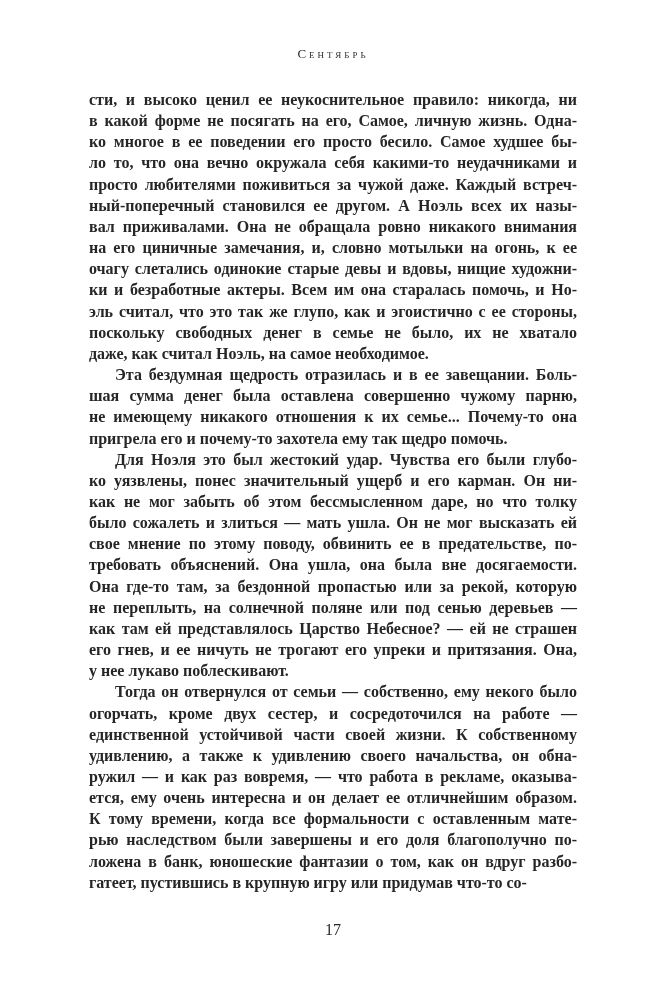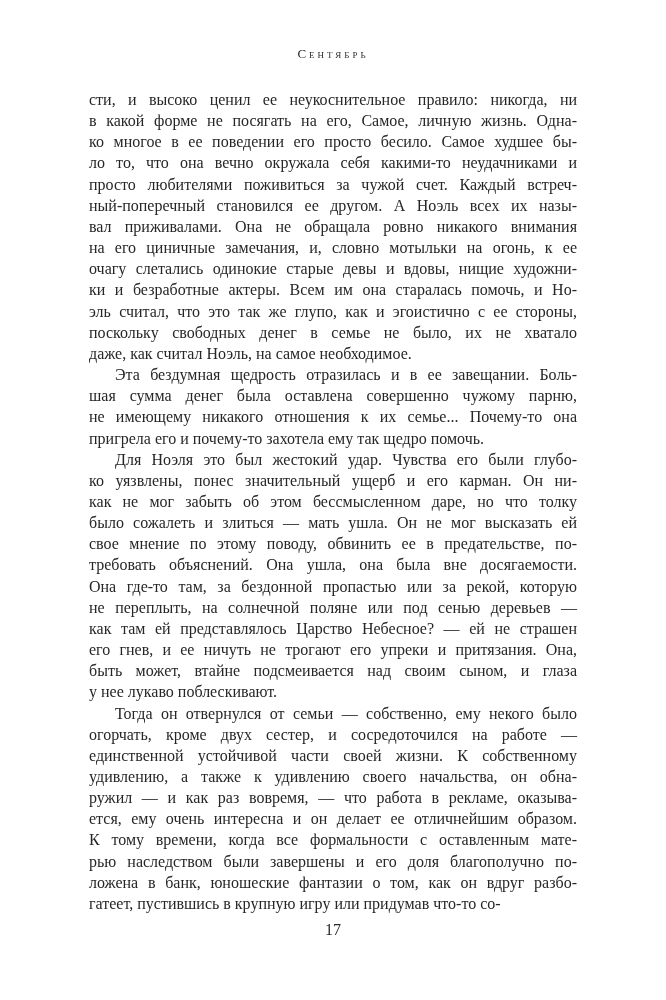--- a/index.html
+++ b/index.html
@@ -28,20 +28,21 @@
     font-variant: small-caps;
     color: #2b2b2b;
   }
   .text-block {
     position: absolute;
     top: 89px;
     left: 76px;
     right: 76px;
     font-size: 16px;
     line-height: 21.15px;
+    font-weight: bold;
   }
   .paragraph {
     margin: 0;
     padding: 0;
   }
   .line {
     text-align: justify;
     text-align-last: justify;
   }
   .line.last {
@@ -65,21 +66,21 @@
 
 <div class="page">
   <div class="running-head">Сентябрь</div>
 
   <div class="text-block">
       <div class="paragraph">
         <div class="line">сти, и высоко ценил ее неукоснительное правило: никогда, ни</div>
         <div class="line">в какой форме не посягать на его, Самое, личную жизнь. Одна-</div>
         <div class="line">ко многое в ее поведении его просто бесило. Самое худшее бы-</div>
         <div class="line">ло то, что она вечно окружала себя какими-то неудачниками и</div>
-        <div class="line">просто любителями поживиться за чужой счет. Каждый встреч-</div>
+        <div class="line">просто любителями поживиться за чужой даже. Каждый встреч-</div>
         <div class="line">ный-поперечный становился ее другом. А Ноэль всех их назы-</div>
         <div class="line">вал приживалами. Она не обращала ровно никакого внимания</div>
         <div class="line">на его циничные замечания, и, словно мотыльки на огонь, к ее</div>
         <div class="line">очагу слетались одинокие старые девы и вдовы, нищие художни-</div>
         <div class="line">ки и безработные актеры. Всем им она старалась помочь, и Но-</div>
         <div class="line">эль считал, что это так же глупо, как и эгоистично с ее стороны,</div>
         <div class="line">поскольку свободных денег в семье не было, их не хватало</div>
         <div class="line last">даже, как считал Ноэль, на самое необходимое.</div>
       </div>
       <div class="paragraph indent">
@@ -92,21 +93,20 @@
         <div class="line">Для Ноэля это был жестокий удар. Чувства его были глубо-</div>
         <div class="line">ко уязвлены, понес значительный ущерб и его карман. Он ни-</div>
         <div class="line">как не мог забыть об этом бессмысленном даре, но что толку</div>
         <div class="line">было сожалеть и злиться — мать ушла. Он не мог высказать ей</div>
         <div class="line">свое мнение по этому поводу, обвинить ее в предательстве, по-</div>
         <div class="line">требовать объяснений. Она ушла, она была вне досягаемости.</div>
         <div class="line">Она где-то там, за бездонной пропастью или за рекой, которую</div>
         <div class="line">не переплыть, на солнечной поляне или под сенью деревьев —</div>
         <div class="line">как там ей представлялось Царство Небесное? — ей не страшен</div>
         <div class="line">его гнев, и ее ничуть не трогают его упреки и притязания. Она,</div>
-        <div class="line">быть может, втайне подсмеивается над своим сыном, и глаза</div>
         <div class="line last">у нее лукаво поблескивают.</div>
       </div>
       <div class="paragraph indent">
         <div class="line">Тогда он отвернулся от семьи — собственно, ему некого было</div>
         <div class="line">огорчать, кроме двух сестер, и сосредоточился на работе —</div>
         <div class="line">единственной устойчивой части своей жизни. К собственному</div>
         <div class="line">удивлению, а также к удивлению своего начальства, он обна-</div>
         <div class="line">ружил — и как раз вовремя, — что работа в рекламе, оказыва-</div>
         <div class="line">ется, ему очень интересна и он делает ее отличнейшим образом.</div>
         <div class="line">К тому времени, когда все формальности с оставленным мате-</div>

